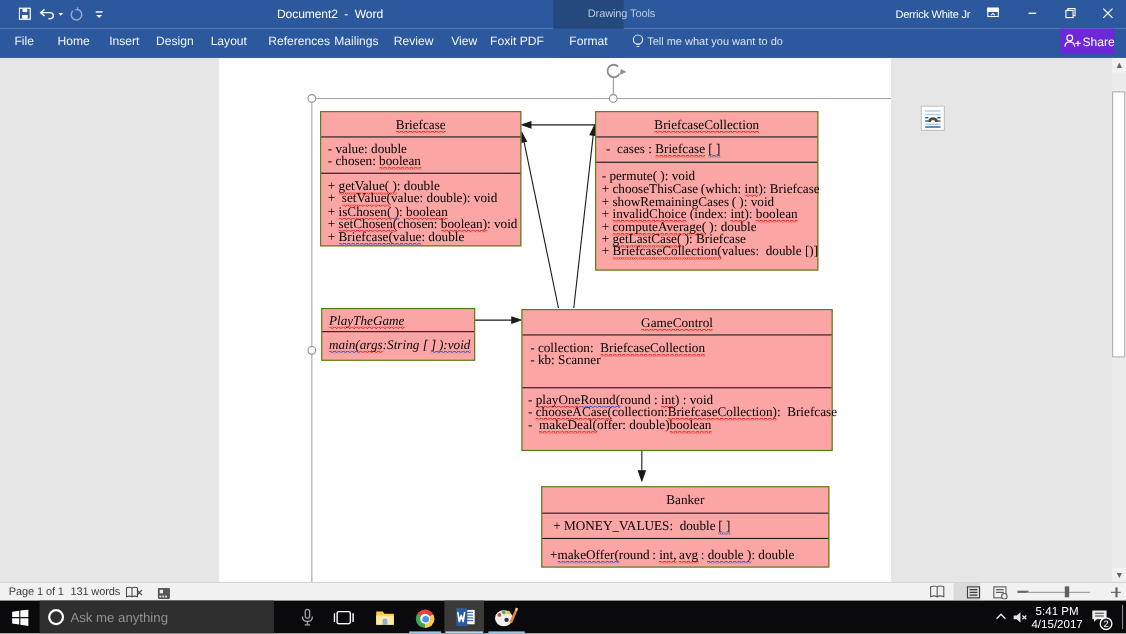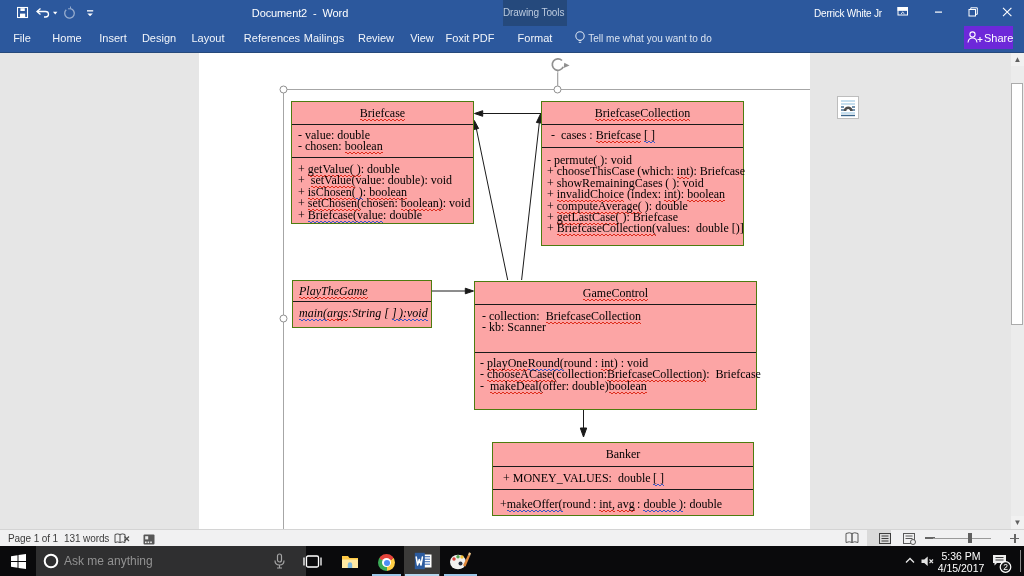--- a/index.html
+++ b/index.html
@@ -8,21 +8,21 @@
   .abs{position:absolute;}
   
   #titlebar{left:0;top:0;width:1024px;height:26px;background:#2c589d;}
   #tabrow{left:0;top:26px;width:1024px;height:26px;background:#2c589d;}
   #ribline{left:0;top:51.5px;width:1024px;height:1.5px;background:#26497b;}
   #riblight{left:0;top:53px;width:1024px;height:1px;background:#f2f5fa;}
   .tab{position:absolute;top:32px;color:#f2f5fa;font-size:11px;transform:translateX(-50%);white-space:nowrap;}
   #ctxpanel{left:503px;top:0;width:64px;height:52px;background:#25497c;}
   #titletext{left:200px;top:7px;width:200px;text-align:center;color:#fff;font-size:11px;letter-spacing:-0.1px;}
   #username{left:806px;top:7.5px;width:84px;text-align:center;color:#fff;font-size:10px;letter-spacing:-0.2px;}
-  #drawtools{left:503px;top:7px;width:64px;text-align:left;color:#bccbdf;font-size:10px;white-space:nowrap;letter-spacing:-0.1px;}
+  #drawtools{left:503px;top:7px;width:64px;text-align:center;color:#bccbdf;font-size:10px;white-space:nowrap;letter-spacing:-0.1px;padding-left:30px;}
   #sharebtn{left:964px;top:26px;width:49px;height:23px;background:#6d28d9;color:#fff;font-size:12px;}
   
   #docarea{left:0;top:53px;width:1024px;height:476px;background:#e6e6e6;}
   #page{position:absolute;left:199px;top:0;width:611px;height:476px;background:#fff;}
   
   #scroll{position:absolute;left:1011px;top:0;width:13px;height:476px;background:#ececec;}
   #sthumb{position:absolute;left:0px;top:30px;width:12px;height:242px;background:#ffffff;border:1px solid #ababab;box-sizing:border-box;}
   .sarrow{position:absolute;left:0;width:13px;height:13px;background:#f1f1f1;color:#606060;font-size:8px;text-align:center;line-height:13px;}
   
   .uml{position:absolute;background:#fca5a5;border:1px solid #4d7c0f;box-sizing:border-box;
@@ -30,21 +30,21 @@
   .uml .t{border-bottom:1px solid #1a1a1a;text-align:center;box-sizing:border-box;}
   .uml .s{border-bottom:1px solid #1a1a1a;box-sizing:border-box;}
   .uml div.ln{line-height:11.4px;white-space:nowrap;}
   .sqr,.sqb{padding-bottom:1px;background-repeat:repeat-x;background-size:4px 2px,4px 2px;background-position:0 100%,2px 100%;}
   .sqr{background-image:linear-gradient(45deg,transparent 42%,#dd2c1c 42%,#dd2c1c 62%,transparent 62%),linear-gradient(315deg,transparent 42%,#dd2c1c 42%,#dd2c1c 62%,transparent 62%);}
   .sqb{background-image:linear-gradient(45deg,transparent 42%,#3b55c4 42%,#3b55c4 62%,transparent 62%),linear-gradient(315deg,transparent 42%,#3b55c4 42%,#3b55c4 62%,transparent 62%);}
   
   #statusbar{left:0;top:529px;width:1024px;height:17px;background:#f1f1f2;border-top:1px solid #d4d4d4;box-sizing:border-box;color:#3b3b3b;font-size:11px;}
   
   #taskbar{left:0;top:546px;width:1024px;height:30px;background:#0a0a0c;}
-  #searchbox{position:absolute;left:36px;top:0;width:270px;height:30px;background:#2f2f30;}
+  #searchbox{position:absolute;left:36px;top:0;width:213px;height:30px;background:#2f2f30;}
 </style>
 </head>
 <body>
 <div id="screen">
 
   <div class="abs" id="titlebar"></div>
   <div class="abs" id="ctxpanel"></div>
   <div class="abs" id="tabrow"></div>
   <div class="abs" id="ribline"></div>
   <div class="abs" id="riblight"></div>
@@ -315,21 +315,21 @@
     <div class="abs" style="left:405px;top:27.5px;width:34px;height:2.5px;background:#b5d7ee;"></div>
     <div class="abs" style="left:444px;top:27.5px;width:33px;height:2.5px;background:#9cc7e8;"></div>
 
     <svg class="abs" style="left:905px;top:11px;" width="10" height="7" viewBox="0 0 10 7">
       <path d="M1 5.5 L5 1.5 L9 5.5" fill="none" stroke="#e8e8e8" stroke-width="1.3"></path>
     </svg>
     <svg class="abs" style="left:921px;top:9px;" width="13" height="13" viewBox="0 0 13 13">
       <path d="M0.5 4.5 h2.8 l3.4 -3 v9.5 L3.3 8 H0.5 z" fill="#e4e4e4"></path>
       <path d="M8.5 4.5 l3.5 3.5 M12 4.5 l-3.5 3.5" stroke="#e4e4e4" stroke-width="1.1"></path>
     </svg>
-    <div class="abs" style="left:938px;top:4px;width:46px;text-align:center;color:#fff;font-size:10.5px;">5:36 PM</div>
+    <div class="abs" style="left:938px;top:4px;width:46px;text-align:center;color:#fff;font-size:10.5px;">5:41 PM</div>
     <div class="abs" style="left:936px;top:16px;width:50px;text-align:center;color:#fff;font-size:10.5px;">4/15/2017</div>
     <svg class="abs" style="left:992px;top:8px;" width="20" height="19" viewBox="0 0 20 19">
       <path d="M1 1 h13 v8 h-9 l-2.5 2.5 v-2.5 H1 z" fill="#ededed"></path>
       <g stroke="#3a3a3a" stroke-width="1">
           <line x1="3.5" y1="3.5" x2="11.5" y2="3.5"></line>
           <line x1="3.5" y1="6" x2="11.5" y2="6"></line>
         </g>
       <circle cx="13.5" cy="13" r="5.3" fill="#1b1b1b" stroke="#fff" stroke-width="1.2"></circle>
       <text x="11.2" y="16.2" font-size="8.5" fill="#fff" font-family="Liberation Sans">2</text>
     </svg>

